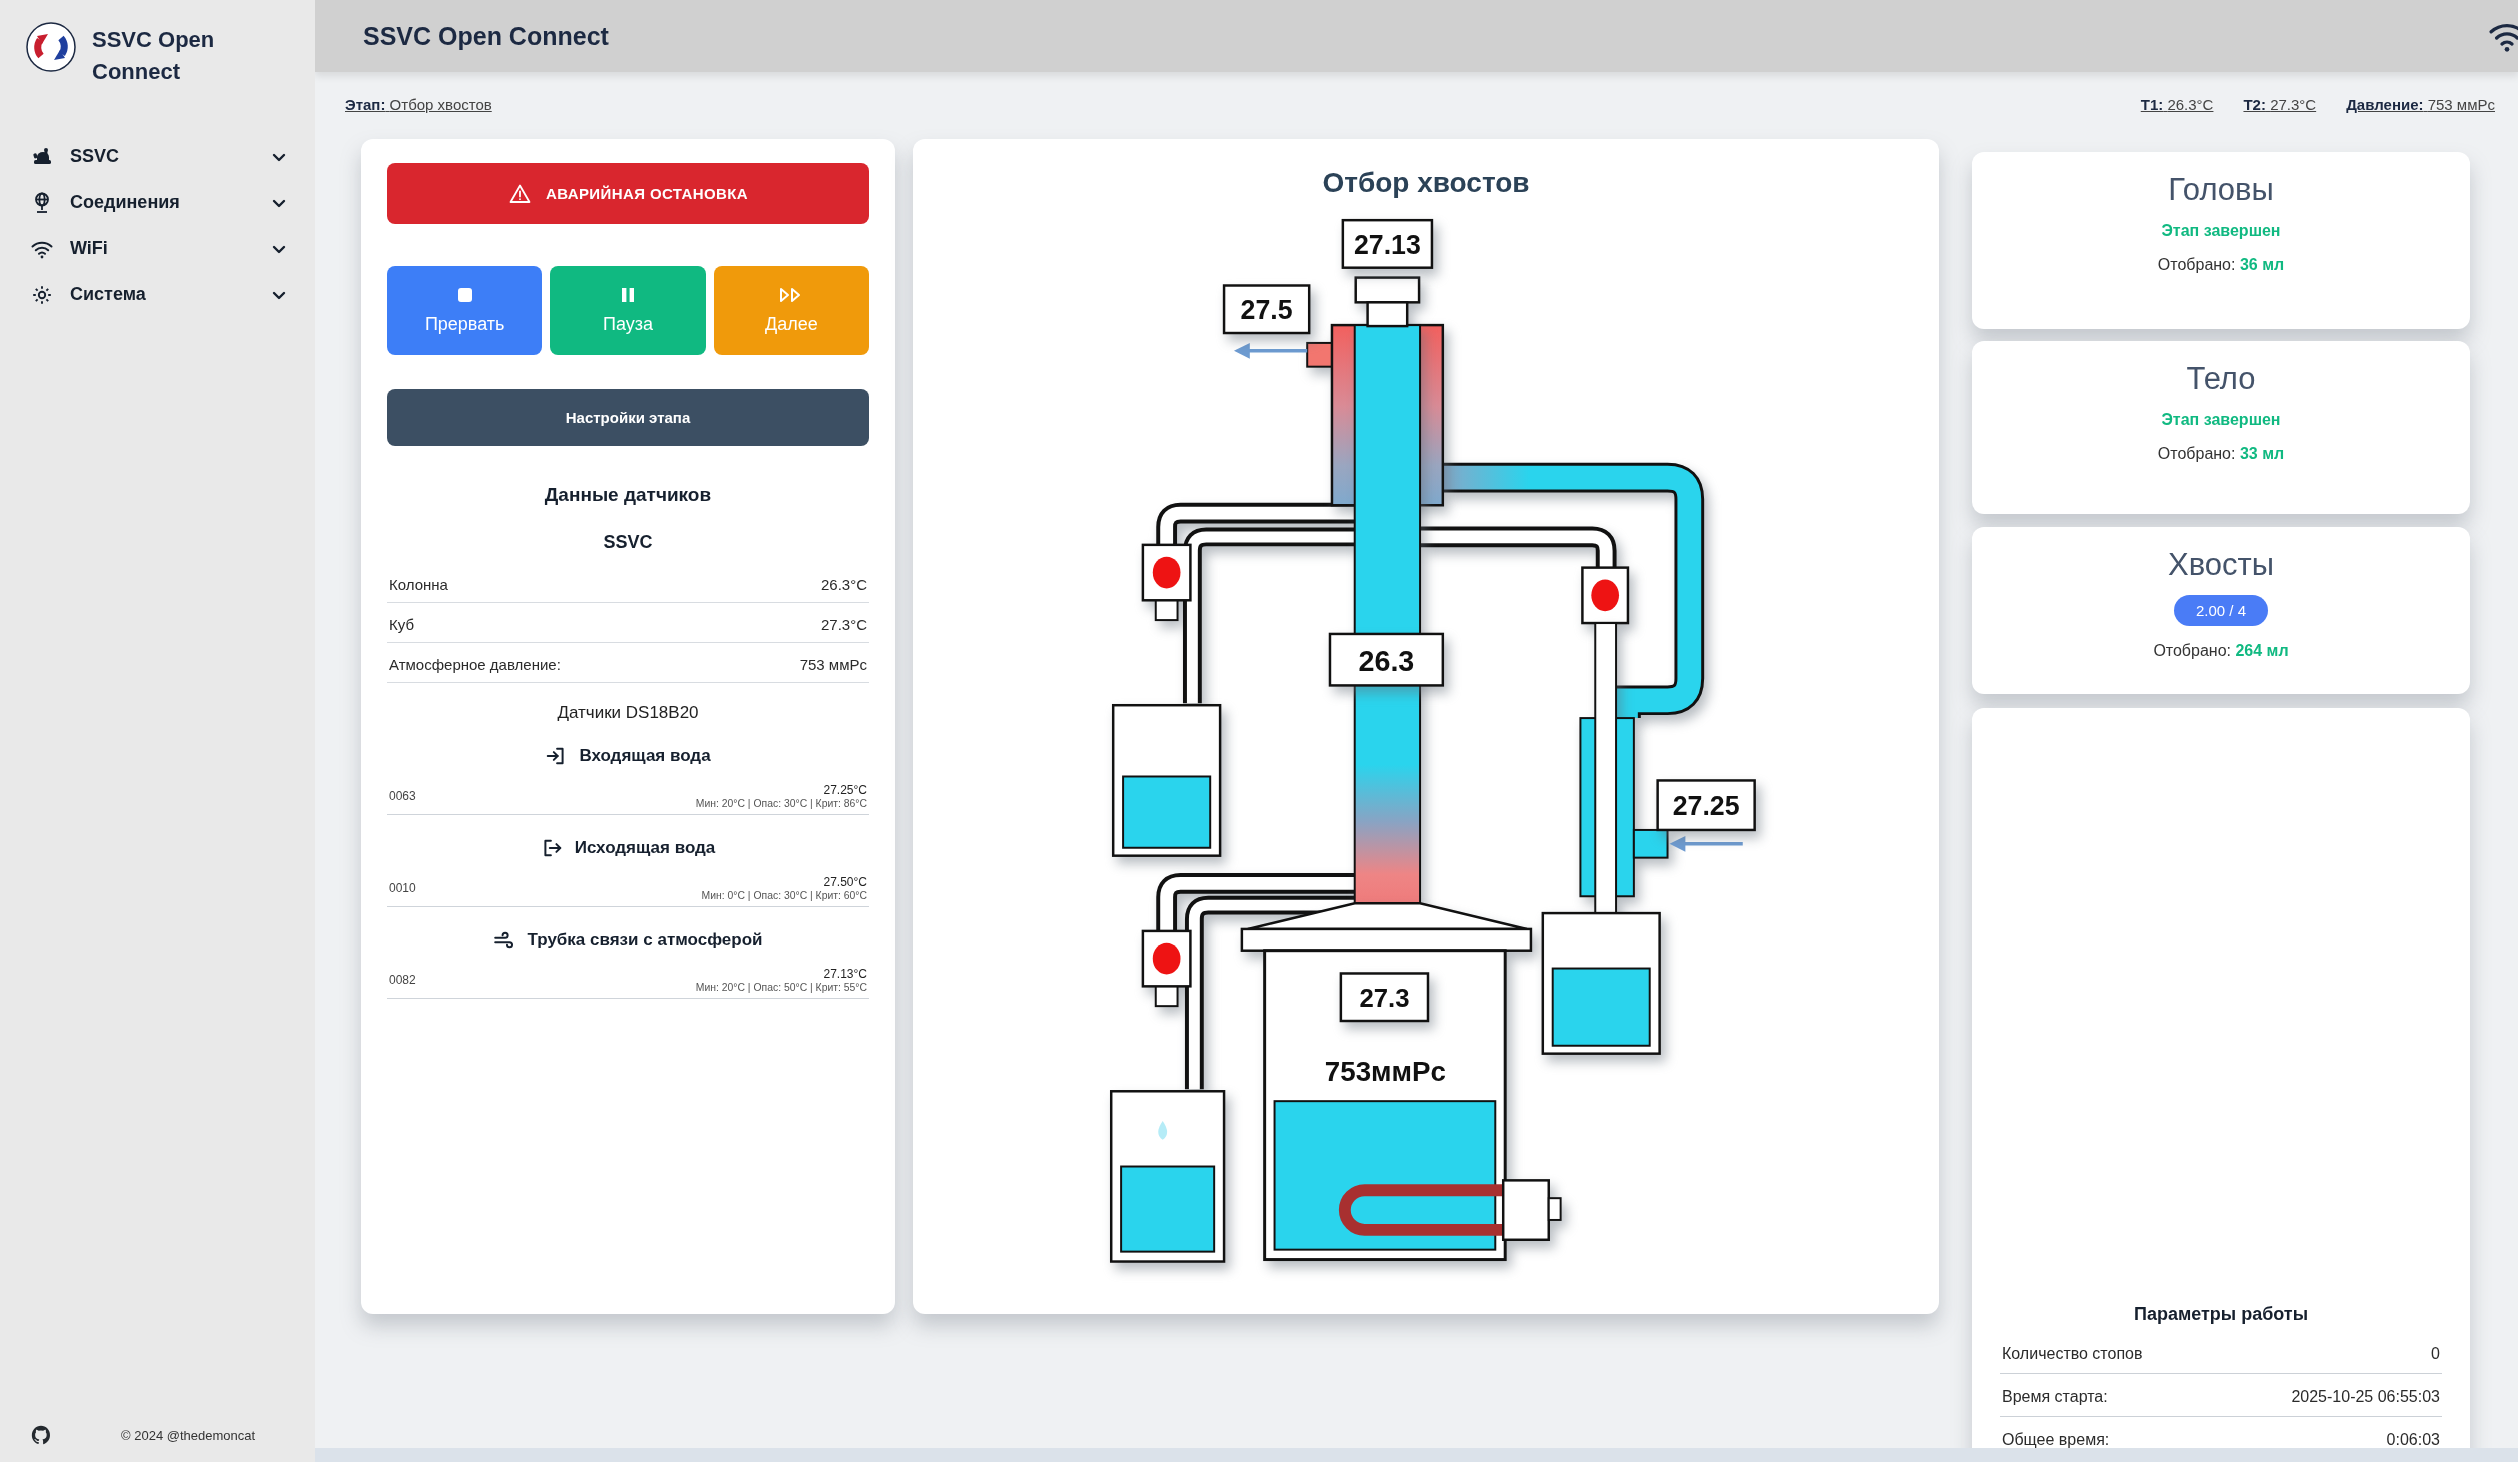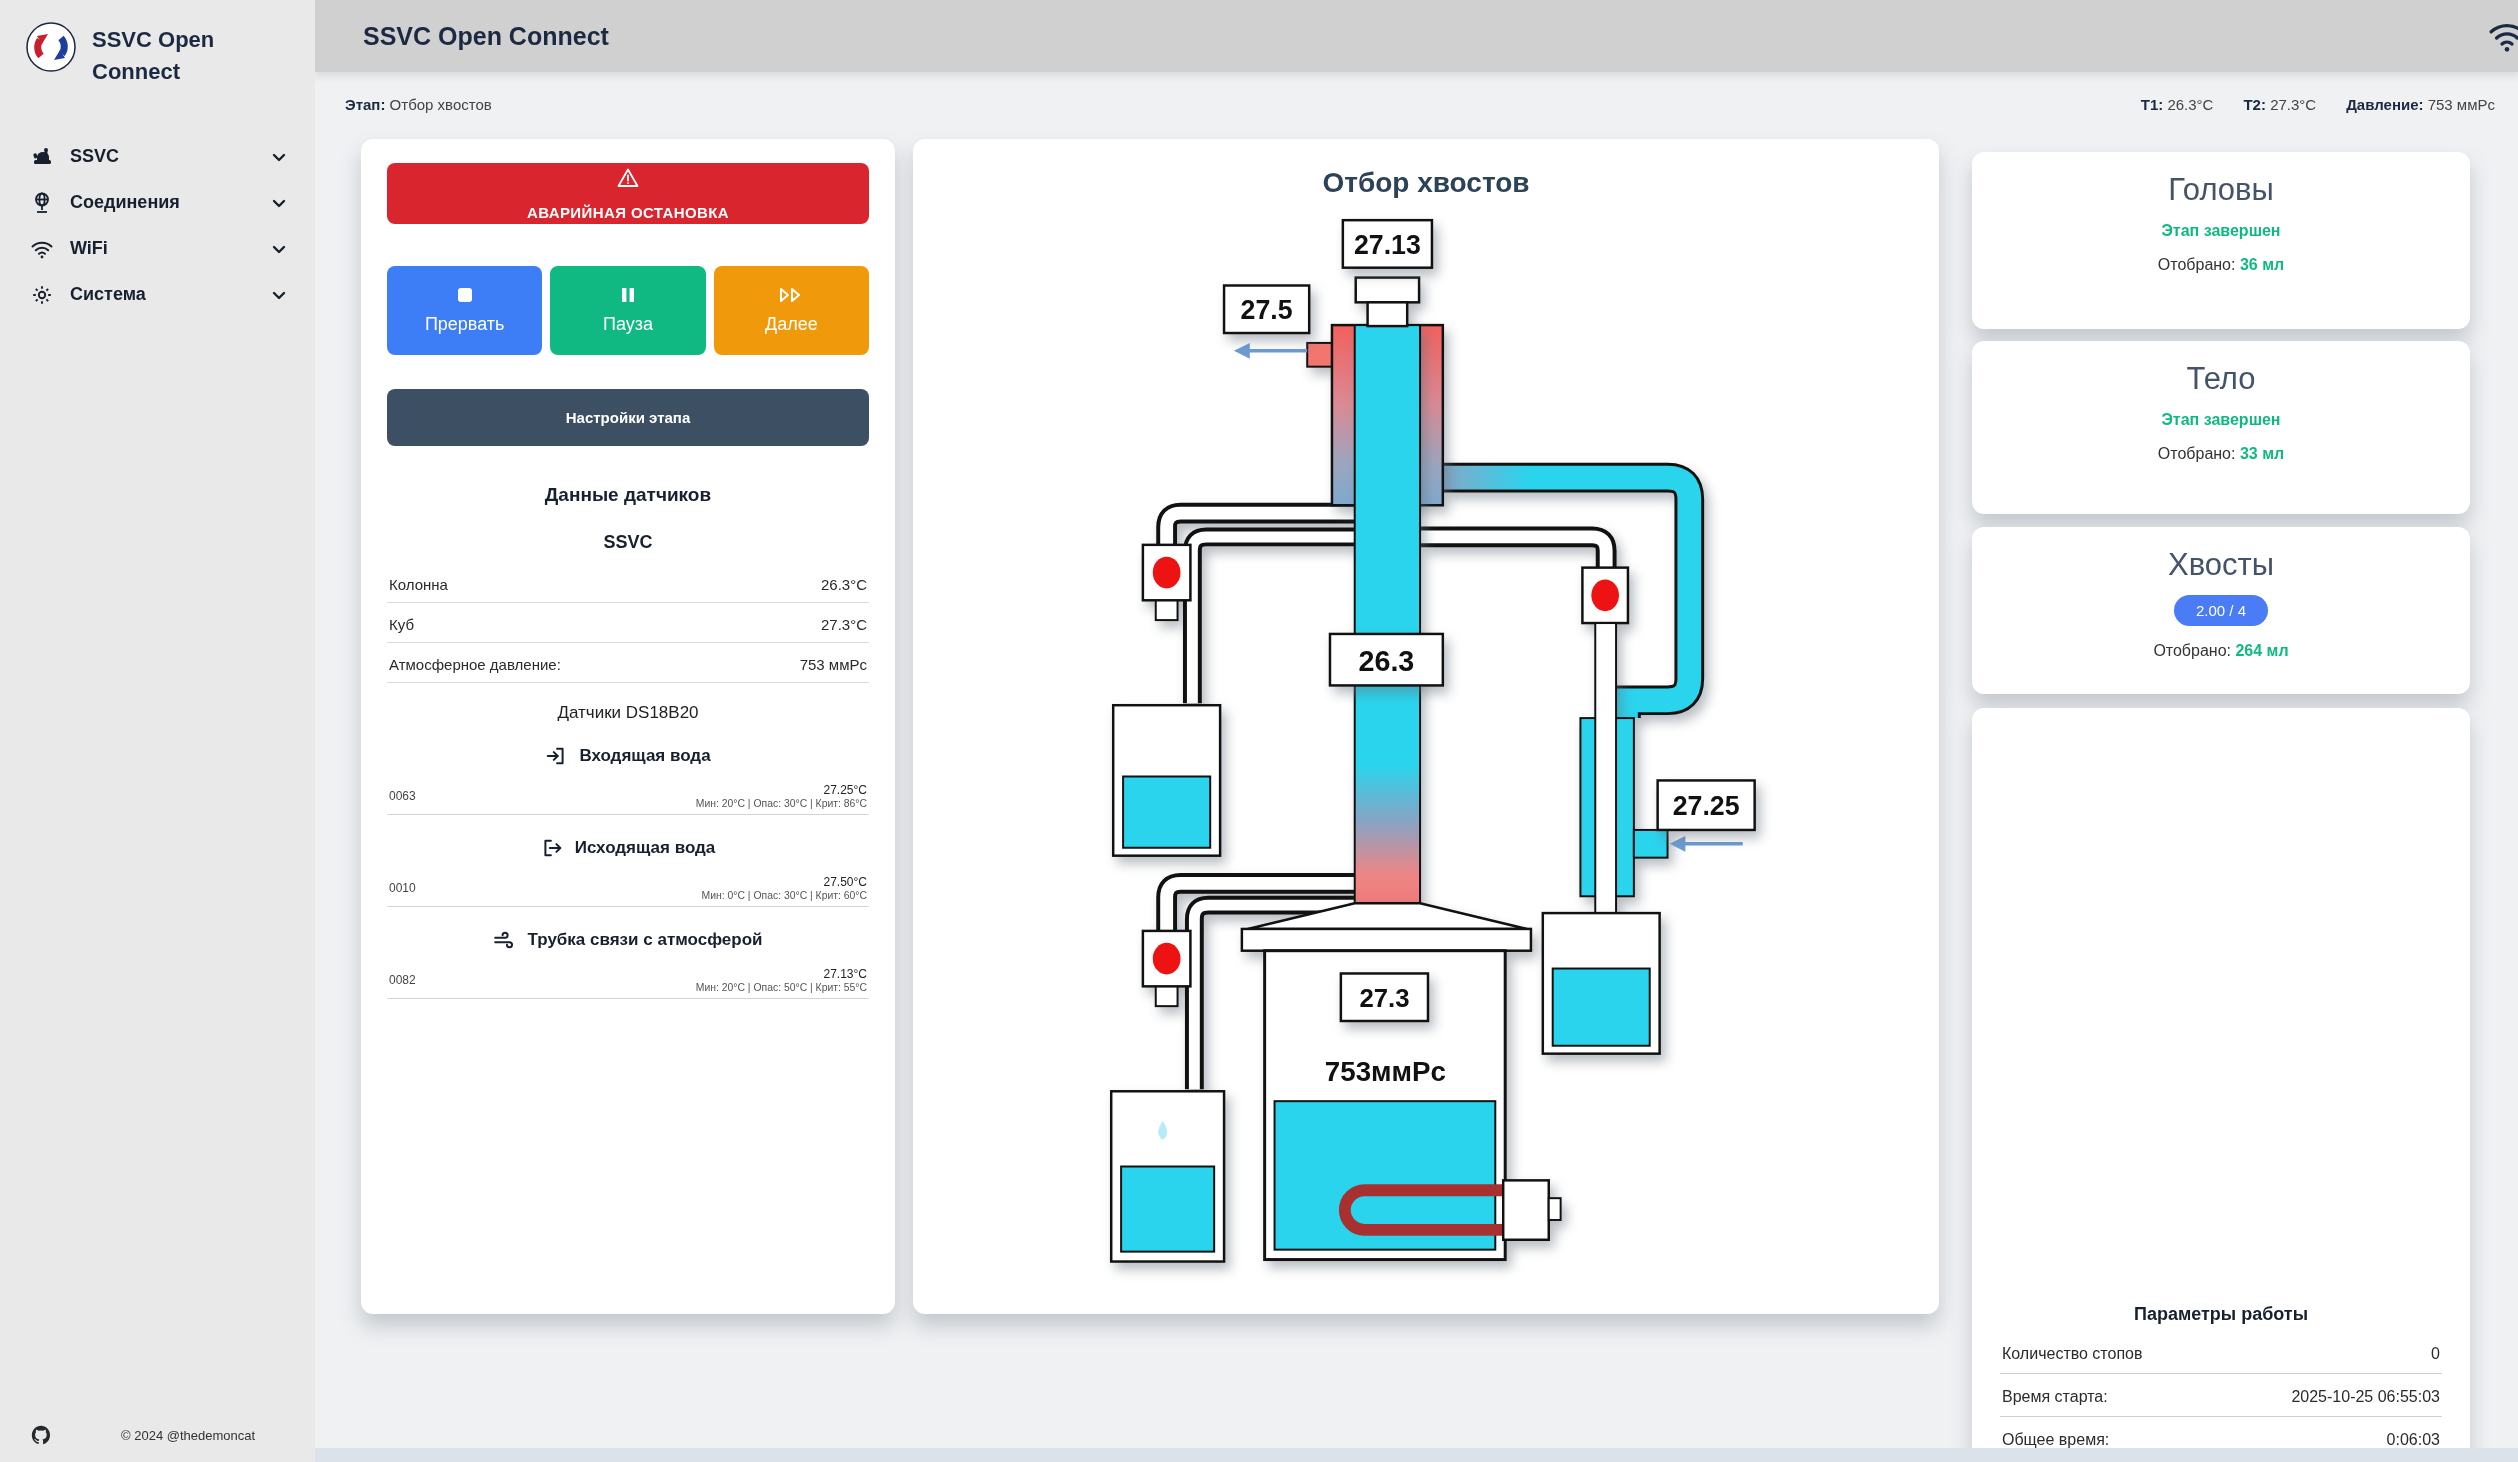--- a/index.html
+++ b/index.html
@@ -24,35 +24,35 @@
   .side-footer{position:absolute;bottom:0;left:0;width:100%;padding:14px 0 16px 0;display:flex;align-items:center;}
   .side-footer .gh{margin-left:30px;width:22px;height:22px;}
   .side-footer .cp{margin-left:69px;font-size:13px;color:#333;}
   
   .topbar{position:absolute;left:315px;right:0;top:0;height:72px;background:#d0d0d0;z-index:4;
           display:flex;align-items:center;box-shadow:0 4px 8px rgba(0,0,0,.10);}
   .topbar .htitle{margin-left:48px;font-size:25px;font-weight:bold;color:#1c2942;}
   .topbar .wifi{position:absolute;right:-10px;top:16px;width:44px;height:40px;}
   
   .statusrow{position:absolute;left:315px;right:0;top:72px;padding:24px 24px 0 30px;
-             display:flex;justify-content:space-between;font-size:15px;color:#444;}
+             display:flex;justify-content:space-between;font-size:15px;color:#444;text-decoration:underline;}
   .statusrow b{color:#1c2942;}
   .status-right{display:flex;gap:30px;}
   
   .card{position:absolute;background:#fff;border-radius:12px;box-shadow:0 12px 20px rgba(125,135,145,.38);}
   .card-left{left:361px;top:139px;width:534px;height:1175px;padding:14px 26px;}
   .card-center{left:913px;top:139px;width:1026px;height:1175px;overflow:hidden;}
   .card-r1{left:1972px;top:152px;width:498px;height:177px;}
   .card-r2{left:1972px;top:341px;width:498px;height:173px;}
   .card-r3{left:1972px;top:527px;width:498px;height:167px;}
   .card-r4{left:1972px;top:708px;width:498px;height:778px;display:flex;flex-direction:column;justify-content:flex-end;padding:24px 28px 26px 28px;}
   
   .btn{border:none;border-radius:8px;color:#fff;cursor:pointer;font-family:inherit;}
   .btn-emergency{width:100%;height:61px;background:#d9262e;display:flex;align-items:center;justify-content:center;
-                 gap:14px;font-size:15px;font-weight:bold;letter-spacing:0.4px;margin-top:10px;flex-direction:column;}
+                 gap:14px;font-size:15px;font-weight:bold;letter-spacing:0.4px;margin-top:10px;}
   .btn-row{display:flex;gap:8px;margin-top:42px;border-radius:14px;}
   .btn-step{flex:1;height:89px;display:flex;flex-direction:column;align-items:center;justify-content:center;gap:10px;font-size:18px;}
   .btn-abort{background:#3d7ef7;}
   .btn-pause{background:#10b981;}
   .btn-next{background:#f09a0b;}
   .btn-settings{width:100%;height:57px;background:#3c4f63;font-size:15px;font-weight:bold;margin-top:34px;}
   .sens-h1{margin-top:38px;text-align:center;font-size:19px;font-weight:bold;color:#16202e;}
   .sens-h2{margin-top:26px;text-align:center;font-size:18px;font-weight:bold;color:#16202e;}
   .kv-row{display:flex;justify-content:space-between;align-items:flex-end;padding:13px 2px 9px 2px;
           border-bottom:1px solid #d8dce1;font-size:15px;color:#2b2b2b;}

